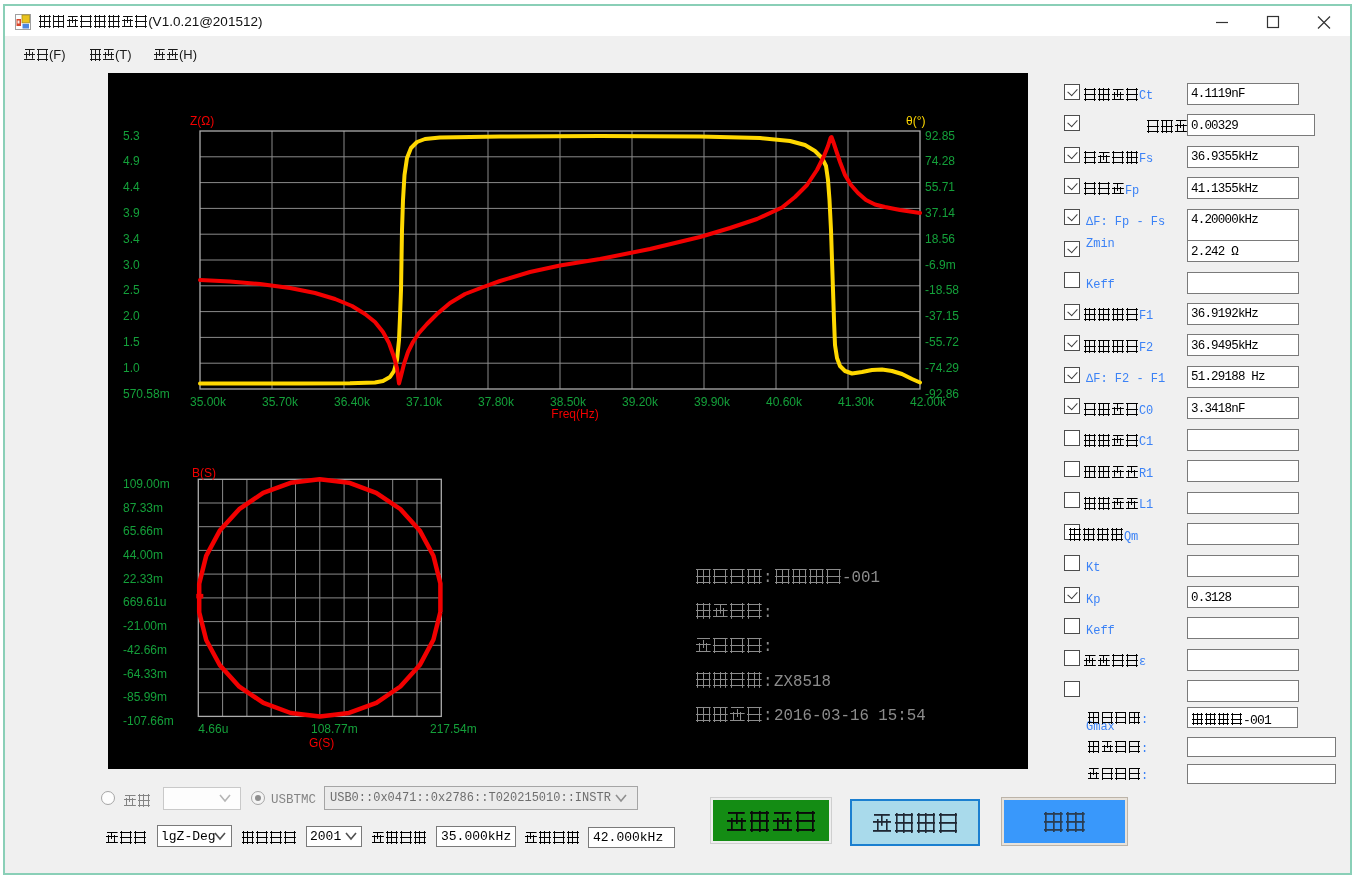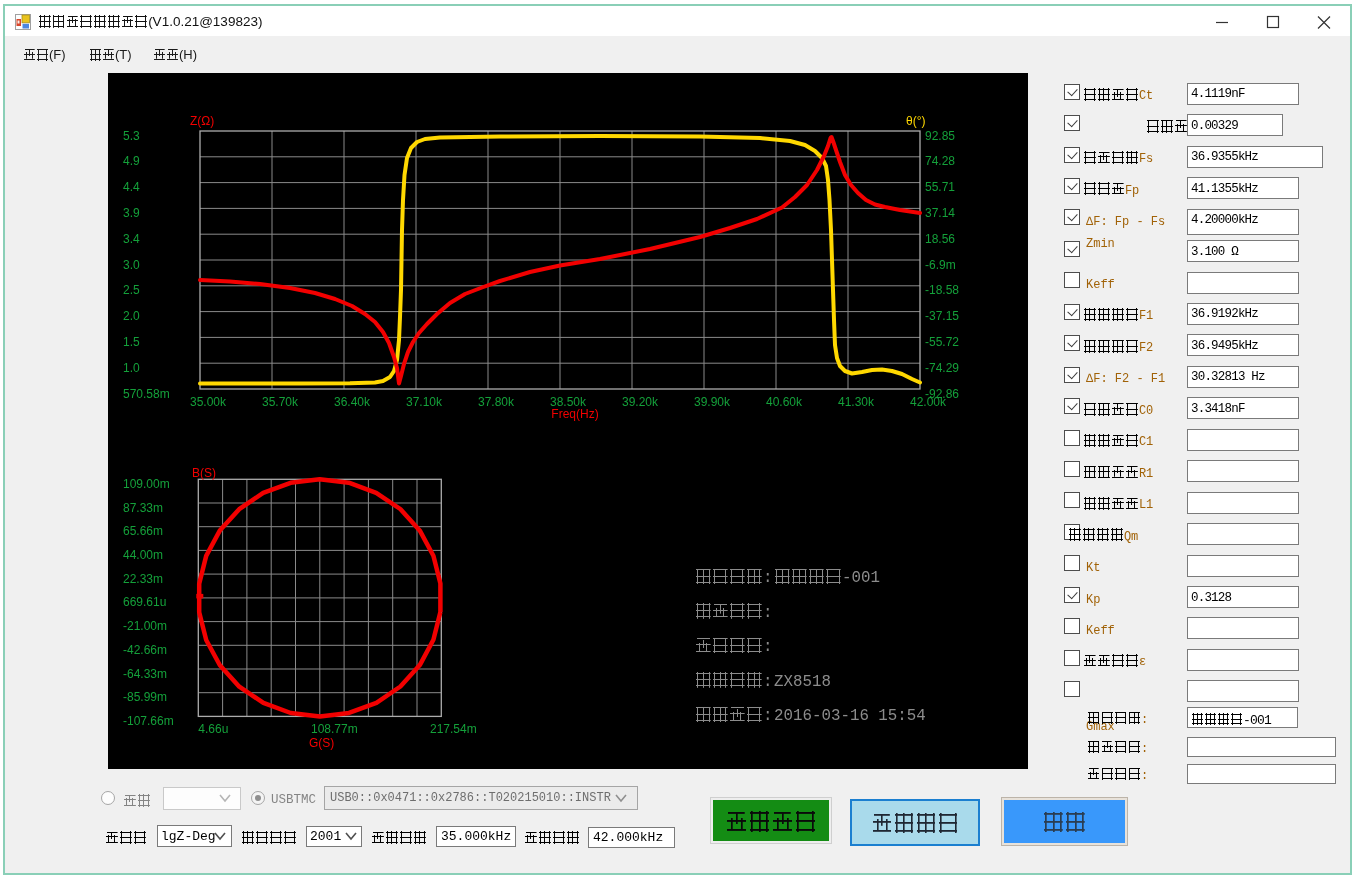--- a/index.html
+++ b/index.html
@@ -26,35 +26,35 @@
  linear-gradient(var(--k),var(--k)) 22% 72%/9% 56% no-repeat,
  linear-gradient(var(--k),var(--k)) 78% 72%/9% 56% no-repeat}
 .lt{font-family:"Liberation Mono",monospace}
 .inf .lt{font-size:15.8px}
 .cb{position:absolute;width:16px;height:16px;background:#fff;border:1px solid #4d4d4d}
 .cb.on::after{content:"";position:absolute;left:2.5px;top:3px;width:8px;height:5px;
  border-left:1.8px solid #3c3c3c;border-bottom:1.8px solid #3c3c3c;transform:rotate(-48deg)}
 .fld{position:absolute;background:#fff;border:1px solid #7a7a7a;
  font-family:"Liberation Mono",monospace;font-size:12.5px;color:#000;
  padding:3.5px 0 0 3px;letter-spacing:-.8px}
-.lbl{position:absolute;font-size:14px;color:#a16207;white-space:nowrap;--k:#000}
+.lbl{position:absolute;font-size:14px;color:#3b82f6;white-space:nowrap;--k:#000}
 .lbl .lt{font-size:12px}
 .lbl>.lt:first-child{margin-left:3px}
 </style></head><body>
 
 <div class="a" style="left:3px;top:4px;width:1349px;height:871px;border:2px solid #8acfb7;background:#f0f0f0"></div>
 <div class="a" style="left:5px;top:6px;width:1345px;height:30px;background:#fff"></div>
 <svg class="a" style="left:15px;top:14px" width="16" height="16">
 <rect x="0.5" y="0.5" width="15" height="15" fill="#fdfdfd" stroke="#a0a0a0"></rect>
 <rect x="1.5" y="5" width="4.5" height="7" fill="#d9452a"></rect>
 <rect x="2.5" y="6.5" width="2" height="3" fill="#f8f0e8"></rect>
 <rect x="7" y="1" width="7.5" height="7.8" fill="#e9c31e" stroke="#a8901a" stroke-width="0.8"></rect>
 <rect x="7.5" y="9.8" width="6.5" height="4.7" fill="#4b86e0"></rect>
 </svg>
-<div class="a" style="left:38px;top:14px;font-size:13.5px;color:#111;--k:#111;white-space:nowrap"><span style="font-size:13.8px"><i class="q q1"></i><i class="q q1"></i><i class="q q2"></i><i class="q q0"></i><i class="q q1"></i><i class="q q1"></i><i class="q q2"></i><i class="q q0"></i></span><span style="font-size:13.5px">(V1.0.21@139823)</span></div>
+<div class="a" style="left:38px;top:14px;font-size:13.5px;color:#111;--k:#111;white-space:nowrap"><span style="font-size:13.8px"><i class="q q1"></i><i class="q q1"></i><i class="q q2"></i><i class="q q0"></i><i class="q q1"></i><i class="q q1"></i><i class="q q2"></i><i class="q q0"></i></span><span style="font-size:13.5px">(V1.0.21@201512)</span></div>
 <svg class="a" style="left:1200px;top:10px" width="145" height="24">
 <path d="M16 12.5 H28" stroke="#333" stroke-width="1.2" fill="none"></path>
 <rect x="67.5" y="6.5" width="11" height="11" stroke="#333" stroke-width="1.2" fill="none"></rect>
 <path d="M118 6.5 L130 18.5 M130 6.5 L118 18.5" stroke="#333" stroke-width="1.2" fill="none"></path>
 </svg>
 <div class="a" style="left:23px;top:47px;font-size:13px;color:#1a1a1a;--k:#1a1a1a;white-space:nowrap"><i class="q q2"></i><i class="q q0"></i>(F)</div>
 <div class="a" style="left:89px;top:47px;font-size:13px;color:#1a1a1a;--k:#1a1a1a;white-space:nowrap"><i class="q q1"></i><i class="q q2"></i>(T)</div>
 <div class="a" style="left:153px;top:47px;font-size:13px;color:#1a1a1a;--k:#1a1a1a;white-space:nowrap"><i class="q q2"></i><i class="q q2"></i>(H)</div>
 <svg class="a" style="left:108px;top:73px" width="920" height="696" viewBox="0 0 920 696">
     <rect x="0" y="0" width="920" height="696" fill="#000"></rect>
@@ -122,45 +122,45 @@
 <div class="a" style="left:695px;top:567px;font-size:17px;color:#8c8c8c;--k:#8c8c8c;white-space:nowrap"><span class="inf"><i class="q q1"></i><i class="q q0"></i><i class="q q0"></i><i class="q q1"></i><span class="lt">:</span></span><span style="font-size:6px">&nbsp;</span><span class="inf"><i class="q q1"></i><i class="q q1"></i><i class="q q1"></i><i class="q q0"></i><span class="lt">-001</span></span></div>
 <div class="a" style="left:695px;top:601.5px;font-size:17px;color:#8c8c8c;--k:#8c8c8c;white-space:nowrap"><span class="inf"><i class="q q1"></i><i class="q q2"></i><i class="q q0"></i><i class="q q0"></i><span class="lt">:</span></span><span style="font-size:6px">&nbsp;</span><span class="inf"></span></div>
 <div class="a" style="left:695px;top:636px;font-size:17px;color:#8c8c8c;--k:#8c8c8c;white-space:nowrap"><span class="inf"><i class="q q2"></i><i class="q q0"></i><i class="q q0"></i><i class="q q0"></i><span class="lt">:</span></span><span style="font-size:6px">&nbsp;</span><span class="inf"></span></div>
 <div class="a" style="left:695px;top:670.5px;font-size:17px;color:#8c8c8c;--k:#8c8c8c;white-space:nowrap"><span class="inf"><i class="q q1"></i><i class="q q1"></i><i class="q q0"></i><i class="q q1"></i><span class="lt">:</span></span><span style="font-size:6px">&nbsp;</span><span class="inf"><span class="lt">ZX8518</span></span></div>
 <div class="a" style="left:695px;top:705px;font-size:17px;color:#8c8c8c;--k:#8c8c8c;white-space:nowrap"><span class="inf"><i class="q q1"></i><i class="q q1"></i><i class="q q2"></i><i class="q q0"></i><span class="lt">:</span></span><span style="font-size:6px">&nbsp;</span><span class="inf"><span class="lt">2016-03-16&nbsp;15:54</span></span></div>
 <div class="cb on" style="left:1064px;top:83.6px"></div>
 <div class="lbl" style="left:1083px;top:86.3px"><i class="q q0"></i><i class="q q1"></i><i class="q q2"></i><i class="q q0"></i><span class="lt">Ct</span></div>
 <div class="fld" style="left:1187px;top:82.8px;width:112px;height:22px">4.1119nF</div>
 <div class="cb on" style="left:1064px;top:115.0px"></div>
 <div class="lbl" style="left:1146px;top:117.8px"><i class="q q0"></i><i class="q q1"></i><i class="q q2"></i><i class="q q1"></i><span class="lt">Dt</span></div>
-<div class="fld" style="left:1187px;top:114.2px;width:96px;height:22px">0.00329</div>
+<div class="fld" style="left:1187px;top:114.2px;width:128px;height:22px">0.00329</div>
 <div class="cb on" style="left:1064px;top:146.5px"></div>
 <div class="lbl" style="left:1083px;top:149.2px"><i class="q q0"></i><i class="q q2"></i><i class="q q0"></i><i class="q q1"></i><span class="lt">Fs</span></div>
-<div class="fld" style="left:1187px;top:145.7px;width:136px;height:22px">36.9355kHz</div>
+<div class="fld" style="left:1187px;top:145.7px;width:112px;height:22px">36.9355kHz</div>
 <div class="cb on" style="left:1064px;top:177.9px"></div>
 <div class="lbl" style="left:1083px;top:180.6px"><i class="q q0"></i><i class="q q0"></i><i class="q q2"></i><span class="lt">Fp</span></div>
 <div class="fld" style="left:1187px;top:177.1px;width:112px;height:22px">41.1355kHz</div>
 <div class="cb on" style="left:1064px;top:209.4px"></div>
 <div class="lbl" style="left:1083px;top:212.1px"><span class="lt">∆F:&nbsp;Fp&nbsp;-&nbsp;Fs</span></div>
-<div class="fld" style="left:1187px;top:208.6px;width:112px;height:26px">4.20000kHz</div>
+<div class="fld" style="left:1187px;top:208.6px;width:112px;height:32px">4.20000kHz</div>
 <div class="cb on" style="left:1064px;top:240.9px"></div>
 <div class="lbl" style="left:1083px;top:234px"><span class="lt">Zmin</span></div>
-<div class="fld" style="left:1187px;top:240.1px;width:112px;height:22px">3.100 Ω</div>
+<div class="fld" style="left:1187px;top:240.1px;width:112px;height:22px">2.242 Ω</div>
 <div class="cb" style="left:1064px;top:272.3px"></div>
 <div class="lbl" style="left:1083px;top:275.0px"><span class="lt">Keff</span></div>
 <div class="fld" style="left:1187px;top:271.5px;width:112px;height:22px"></div>
 <div class="cb on" style="left:1064px;top:303.8px"></div>
 <div class="lbl" style="left:1083px;top:306.4px"><i class="q q1"></i><i class="q q1"></i><i class="q q1"></i><i class="q q0"></i><span class="lt">F1</span></div>
 <div class="fld" style="left:1187px;top:302.9px;width:112px;height:22px">36.9192kHz</div>
 <div class="cb on" style="left:1064px;top:335.2px"></div>
 <div class="lbl" style="left:1083px;top:337.9px"><i class="q q1"></i><i class="q q1"></i><i class="q q1"></i><i class="q q0"></i><span class="lt">F2</span></div>
 <div class="fld" style="left:1187px;top:334.4px;width:112px;height:22px">36.9495kHz</div>
 <div class="cb on" style="left:1064px;top:366.7px"></div>
 <div class="lbl" style="left:1083px;top:369.4px"><span class="lt">∆F:&nbsp;F2&nbsp;-&nbsp;F1</span></div>
-<div class="fld" style="left:1187px;top:365.9px;width:112px;height:22px">30.32813 Hz</div>
+<div class="fld" style="left:1187px;top:365.9px;width:112px;height:22px">51.29188 Hz</div>
 <div class="cb on" style="left:1064px;top:398.1px"></div>
 <div class="lbl" style="left:1083px;top:400.8px"><i class="q q0"></i><i class="q q1"></i><i class="q q2"></i><i class="q q0"></i><span class="lt">C0</span></div>
 <div class="fld" style="left:1187px;top:397.3px;width:112px;height:22px">3.3418nF</div>
 <div class="cb" style="left:1064px;top:429.6px"></div>
 <div class="lbl" style="left:1083px;top:432.2px"><i class="q q1"></i><i class="q q1"></i><i class="q q2"></i><i class="q q0"></i><span class="lt">C1</span></div>
 <div class="fld" style="left:1187px;top:428.8px;width:112px;height:22px"></div>
 <div class="cb" style="left:1064px;top:461.0px"></div>
 <div class="lbl" style="left:1083px;top:463.7px"><i class="q q1"></i><i class="q q1"></i><i class="q q2"></i><i class="q q2"></i><span class="lt">R1</span></div>
 <div class="fld" style="left:1187px;top:460.2px;width:112px;height:22px"></div>
 <div class="cb" style="left:1064px;top:492.4px"></div>

